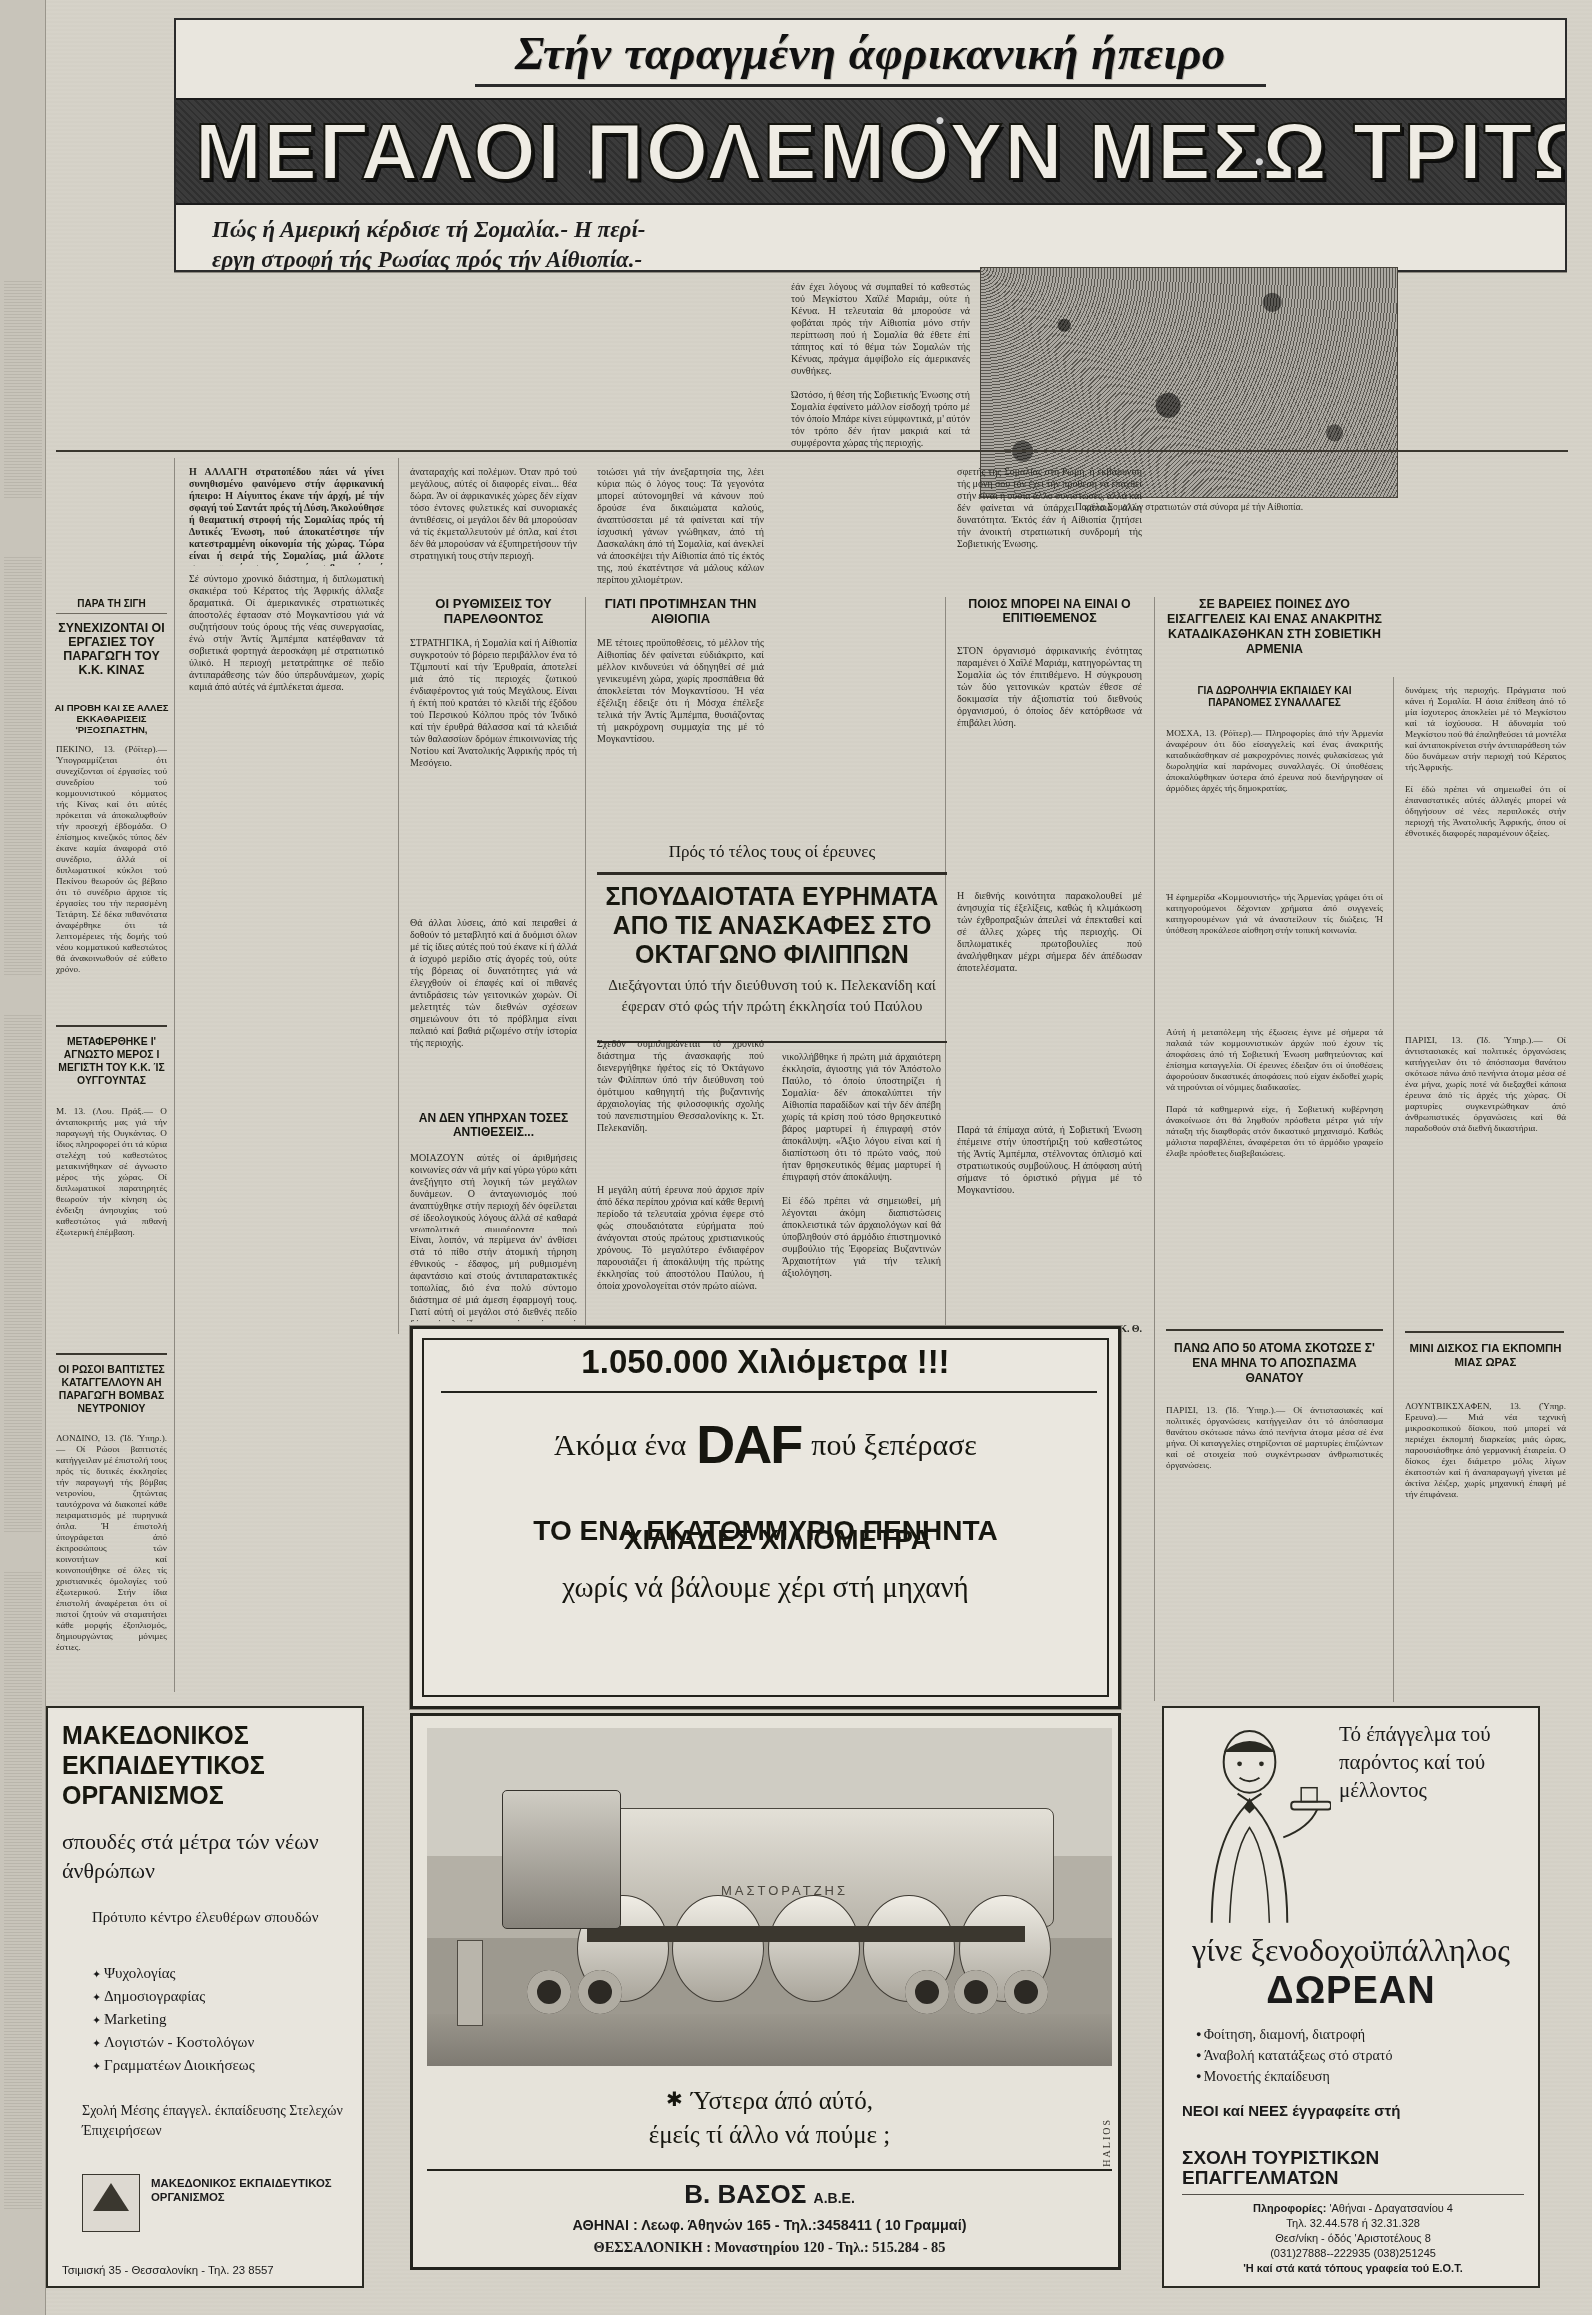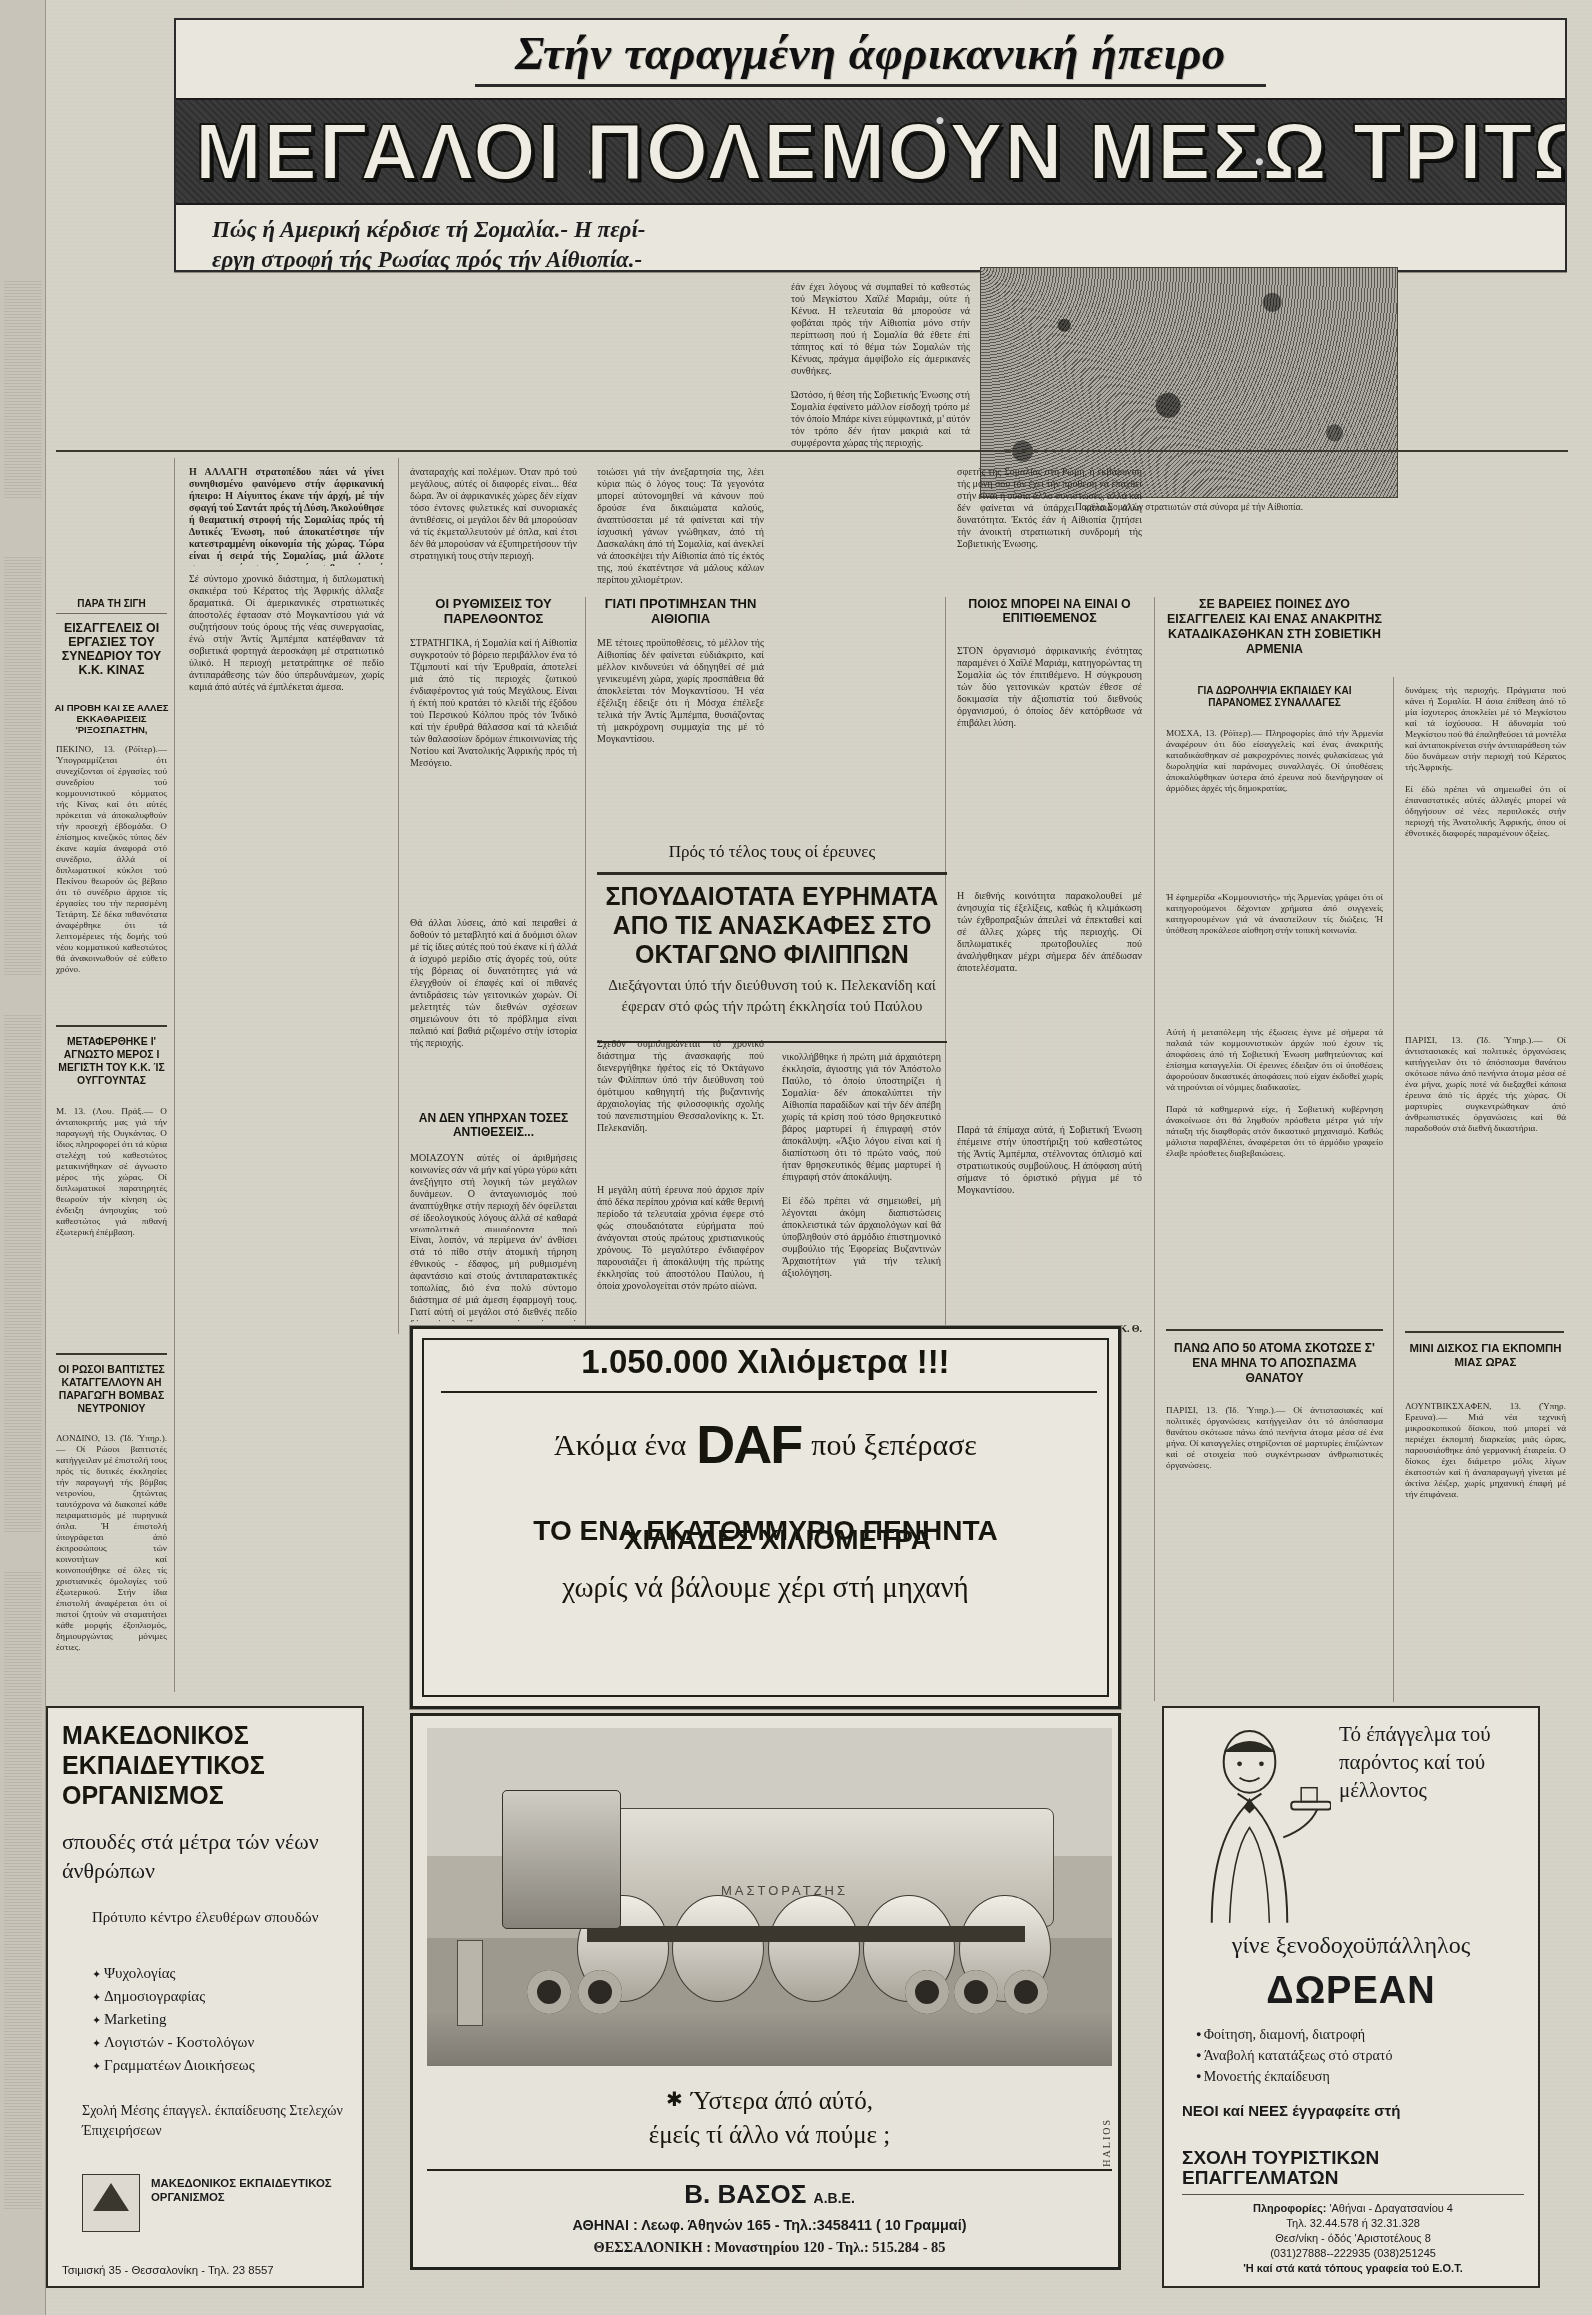--- a/index.html
+++ b/index.html
@@ -259,21 +259,21 @@
     position:absolute; left:1162px; top:1706px; width:378px; height:582px;
     background:#e8e5dd; border:2px solid #2a2a22;
   }
   .hotel-top {
     position:absolute; left:175px; top:12px; width:195px;
     font-family:"Liberation Serif", serif; font-size:21px; line-height:28px; text-align:left;
   }
   .waiter { position:absolute; left:8px; top:10px; width:159px; height:209px; }
   .hotel-become {
     position:absolute; left:0; top:224px; width:100%; text-align:center;
-    font-family:"Liberation Serif", serif; font-size:24px;
+    font-family:"Liberation Serif", serif; font-size:32px;
   }
   .hotel-free {
     position:absolute; left:0; top:261px; width:100%; text-align:center;
     font-family:"Liberation Sans", sans-serif; font-weight:bold; font-size:38px; letter-spacing:1px;
   }
   .hotel-bullets {
     position:absolute; left:32px; top:316px; width:328px;
     font-family:"Liberation Serif", serif; font-size:14px; line-height:21px;
   }
   .hotel-bullets div::before { content:"● "; font-size:9px; vertical-align:2px; }
@@ -339,21 +339,21 @@
 
   <div class="vrule" style="left:174px; top:458px; height:1234px;"></div>
   <div class="vrule" style="left:398px; top:458px; height:876px;"></div>
   <div class="vrule" style="left:585px; top:597px; height:736px;"></div>
   <div class="vrule" style="left:945px; top:597px; height:1104px;"></div>
   <div class="vrule" style="left:1154px; top:597px; height:1104px;"></div>
   <div class="vrule" style="left:1393px; top:677px; height:1025px;"></div>
 
   <div class="rail-head" style="left:56px; top:597px; width:111px; font-size:10px;text-align:center;">ΠΑΡΑ ΤΗ ΣΙΓΗ</div>
   <div class="hr-minor" style="left:56px; top:613px; width:111px;"></div>
-  <div class="rail-head" style="left:54px; top:621px; width:115px; font-size:12.4px;">ΕΙΣΑΓΓΕΛΕΙΣ ΟΙ ΕΡΓΑΣΙΕΣ ΤΟΥ ΣΥΝΕΔΡΙΟΥ ΤΟΥ Κ.Κ. ΚΙΝΑΣ</div>
+  <div class="rail-head" style="left:54px; top:621px; width:115px; font-size:12.4px;">ΣΥΝΕΧΙΖΟΝΤΑΙ ΟΙ ΕΡΓΑΣΙΕΣ ΤΟΥ ΠΑΡΑΓΩΓΗ ΤΟΥ Κ.Κ. ΚΙΝΑΣ</div>
   <div class="rail-head" style="left:54px; top:702px; width:115px; font-size:9.5px; line-height:11px;">ΑΙ ΠΡΟΒΗ ΚΑΙ ΣΕ ΑΛΛΕΣ ΕΚΚΑΘΑΡΙΣΕΙΣ 'ΡΙΞΟΣΠΑΣΤΗΝ,</div>
   <div class="txt small" style="left:56px; top:744px; width:111px; height:269px;">ΠΕΚΙΝΟ, 13. (Ρόϊτερ).— Ύπογραμμίζεται ότι συνεχίζονται οί έργασίες τού συνεδρίου τού κομμουνιστικού κόμματος τής Κίνας καί ότι αύτές πρόκειται νά άποκαλυφθούν τήν προσεχή έβδομάδα. Ο έπίσημος κινεζικός τύπος δέν έκανε καμία άναφορά στό συνέδριο, άλλά οί διπλωματικοί κύκλοι τού Πεκίνου θεωρούν ώς βέβαιο ότι τό συνέδριο άρχισε τίς έργασίες του τήν περασμένη Τετάρτη. Σέ δέκα πιθανότατα άναφέρθηκε ότι τά λεπτομέρειες τής δομής τού νέου κομματικού καθεστώτος θά άνακοινωθούν σέ εύθετο χρόνο.</div>
 
   <div class="hr-major" style="left:56px; top:1025px; width:111px;"></div>
   <div class="rail-head" style="left:54px; top:1035px; width:115px; font-size:10.4px; line-height:13px;">ΜΕΤΑΦΕΡΘΗΚΕ Ι' ΑΓΝΩΣΤΟ ΜΕΡΟΣ Ι ΜΕΓΙΣΤΗ ΤΟΥ Κ.Κ. ΊΣ ΟΥΓΓΟΥΝΤΑΣ</div>
   <div class="txt small" style="left:56px; top:1106px; width:111px; height:249px;">Μ. 13. (Λου. Πράξ.— Ο άνταποκριτής μας γιά τήν παραγωγή τής Ουγκάντας. Ο ίδιος πληροφορεί ότι τά κύρια στελέχη τού καθεστώτος μετακινήθηκαν σέ άγνωστο μέρος τής χώρας. Οί διπλωματικοί παρατηρητές θεωρούν τήν κίνηση ώς ένδειξη άνησυχίας τού καθεστώτος γιά πιθανή έξωτερική έπέμβαση.</div>
 
   <div class="hr-major" style="left:56px; top:1353px; width:111px;"></div>
   <div class="rail-head" style="left:54px; top:1363px; width:115px; font-size:10.4px; line-height:13px;">ΟΙ ΡΩΣΟΙ ΒΑΠΤΙΣΤΕΣ ΚΑΤΑΓΓΕΛΛΟΥΝ ΑΗ ΠΑΡΑΓΩΓΗ ΒΟΜΒΑΣ ΝΕΥΤΡΟΝΙΟΥ</div>
   <div class="txt small" style="left:56px; top:1433px; width:111px; height:249px;">ΛΟΝΔΙΝΟ, 13. (Ίδ. Ύπηρ.).— Οί Ρώσοι βαπτιστές κατήγγειλαν μέ έπιστολή τους πρός τίς δυτικές έκκλησίες τήν παραγωγή τής βόμβας νετρονίου, ζητώντας ταυτόχρονα νά διακοπεί κάθε πειραματισμός μέ πυρηνικά όπλα. Ή έπιστολή ύπογράφεται άπό έκπροσώπους τών κοινοτήτων καί κοινοποιήθηκε σέ όλες τίς χριστιανικές όμολογίες τού έξωτερικού. Στήν ίδια έπιστολή άναφέρεται ότι οί πιστοί ζητούν νά σταματήσει κάθε μορφής έξοπλισμός, δημιουργώντας μόνιμες έστιες.</div>

